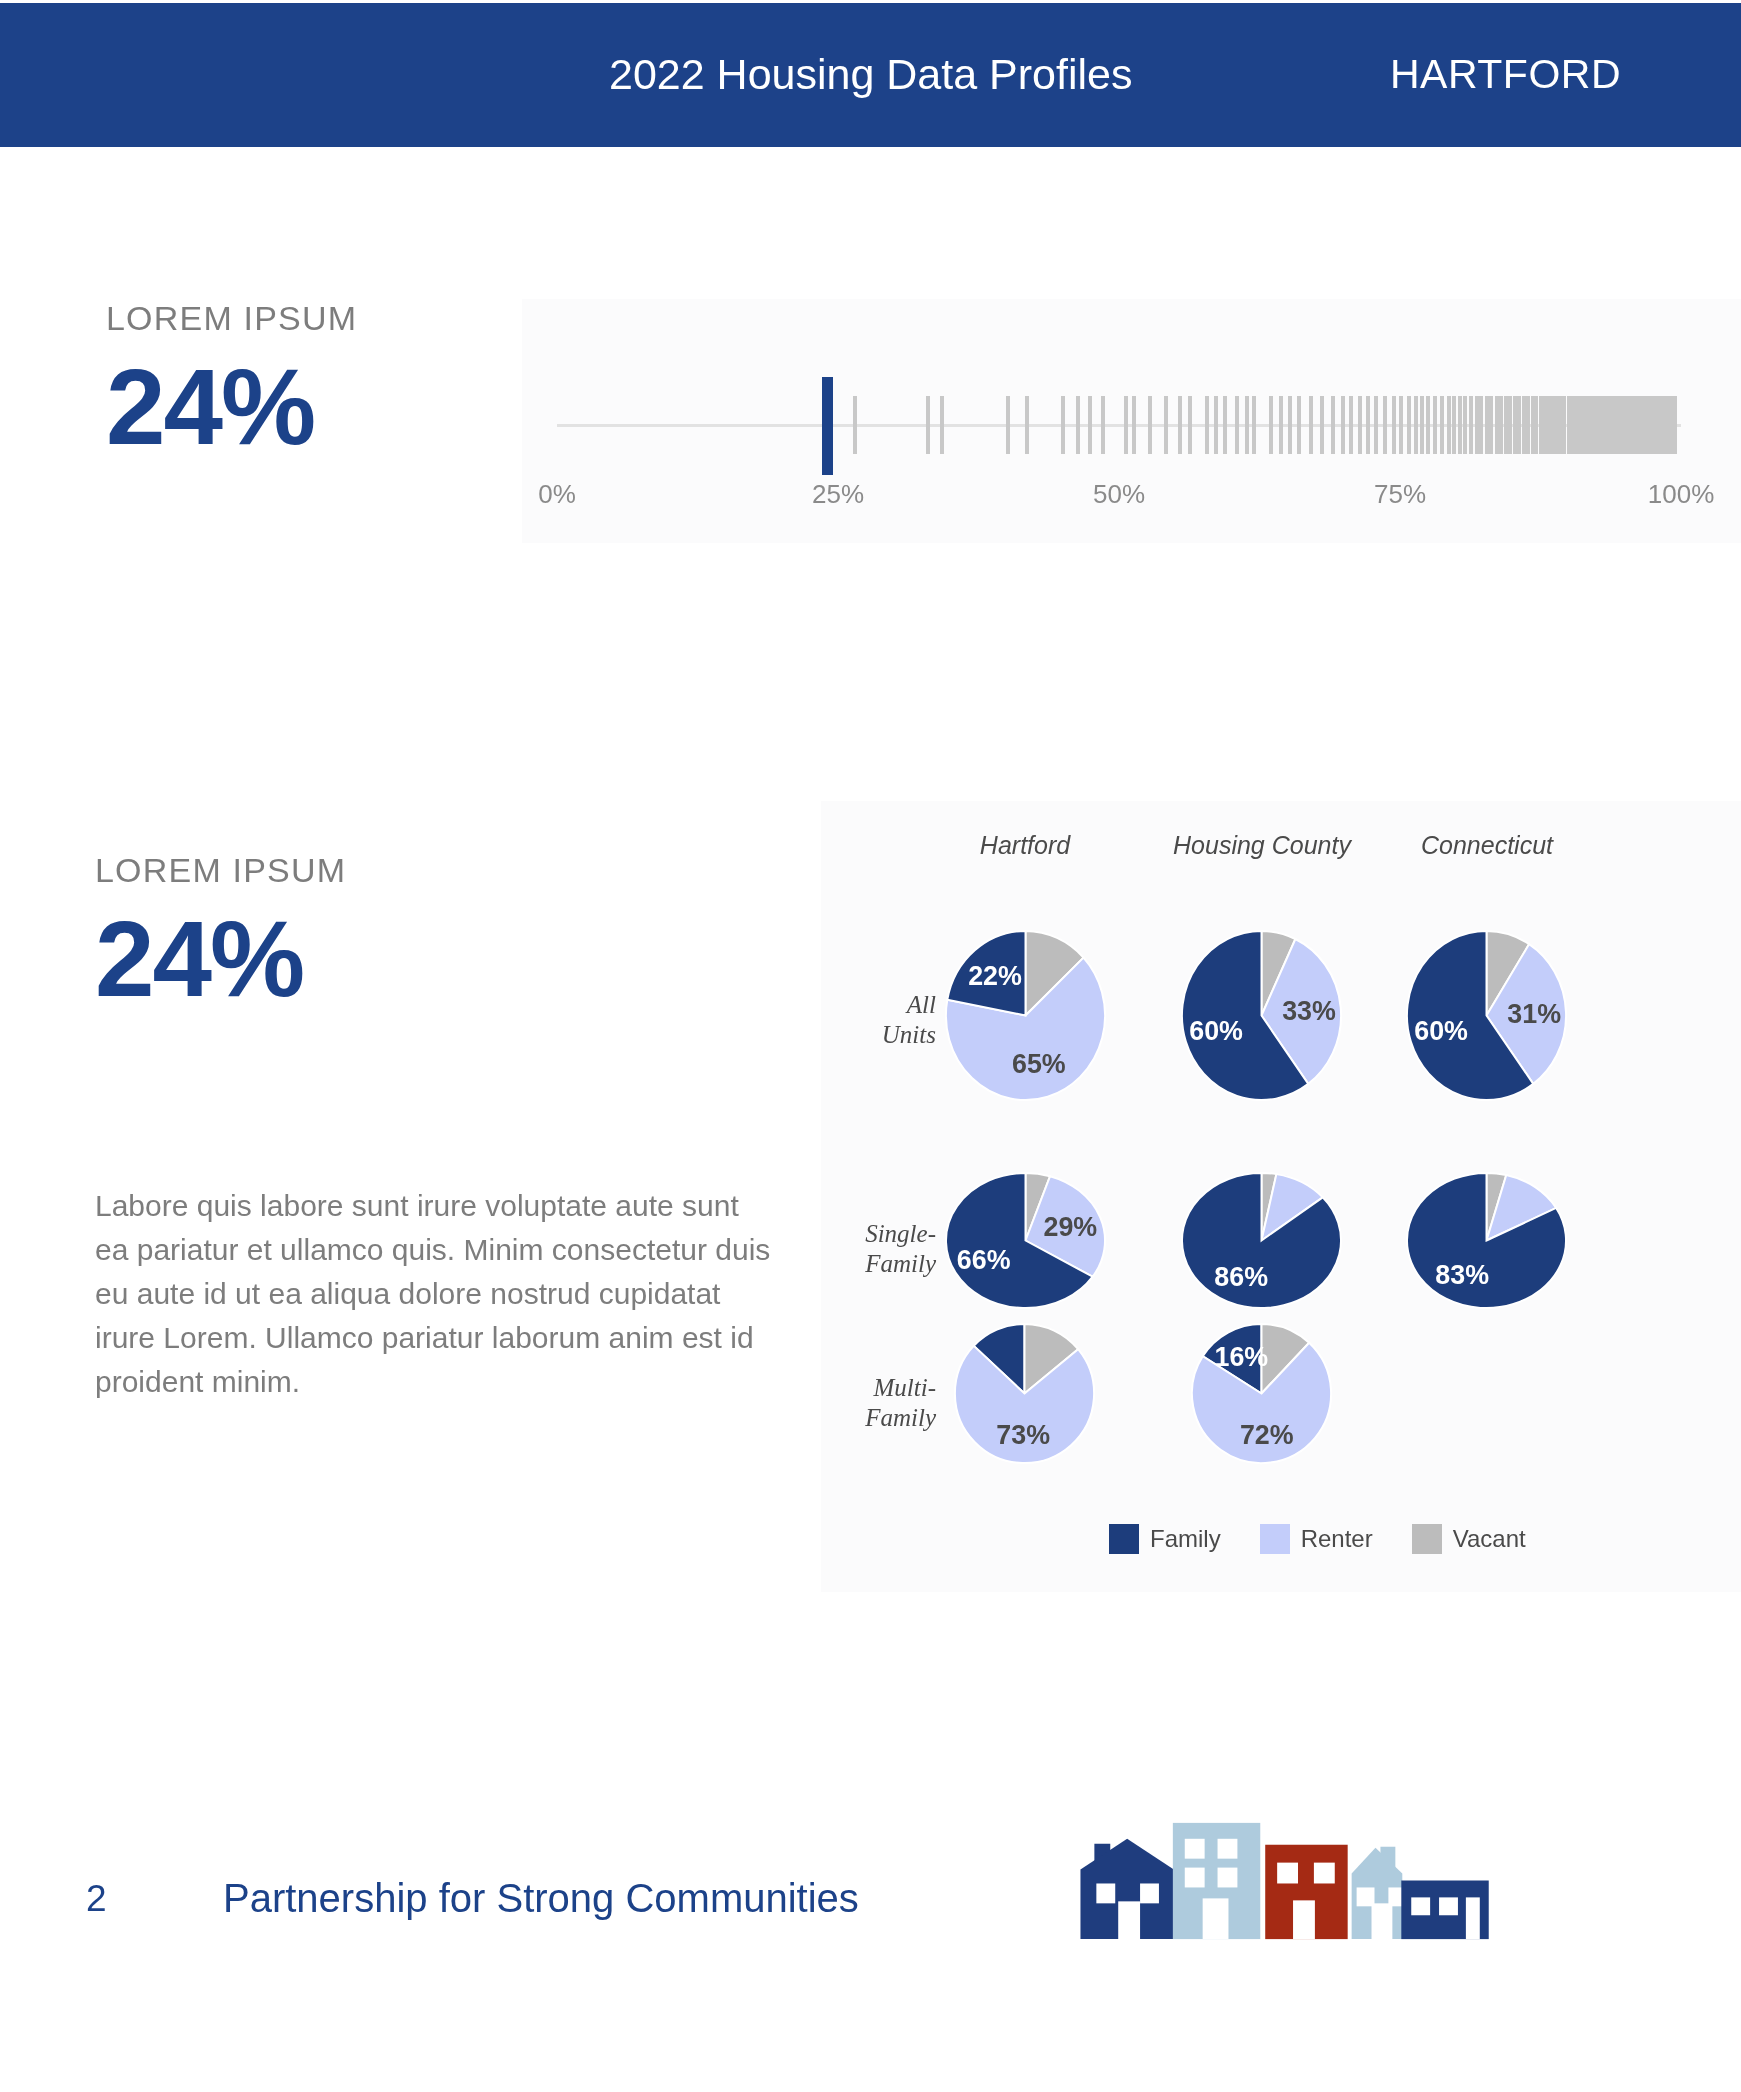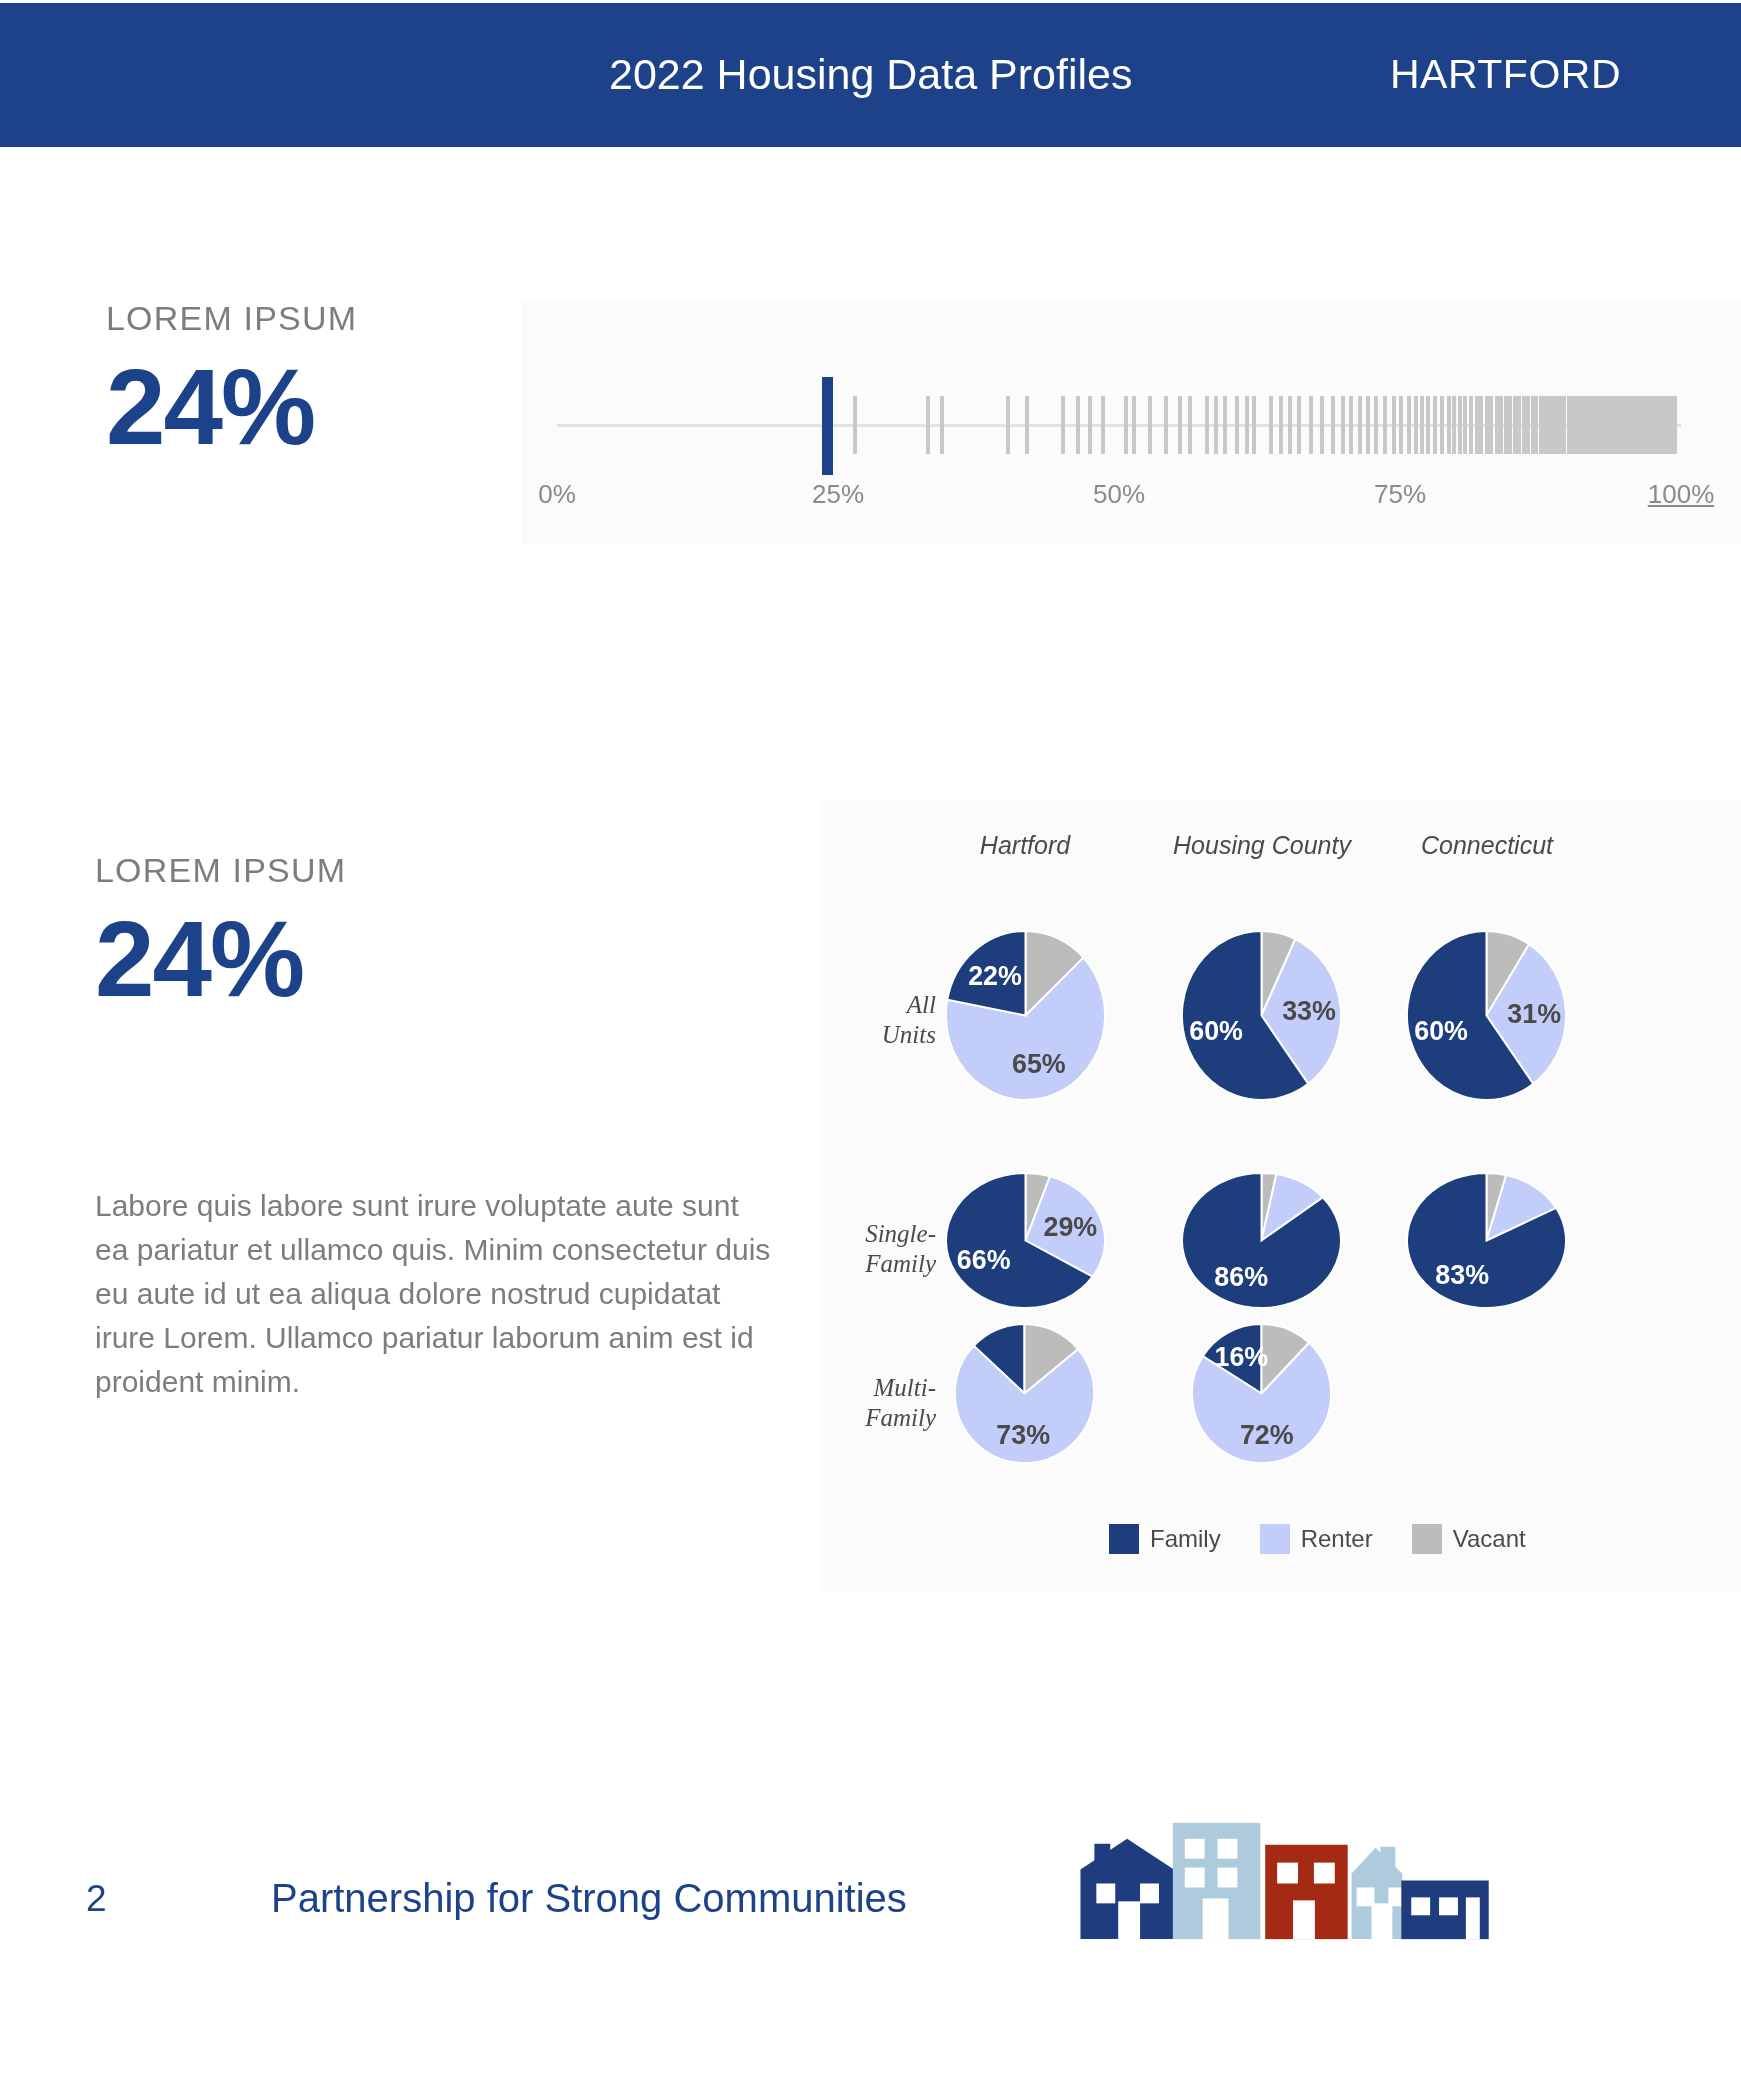--- a/index.html
+++ b/index.html
@@ -107,21 +107,21 @@
     color:#7d7d7d;font-size:30px;line-height:1.47;font-weight:400;
   }
 
   
   .pagenum{
     position:absolute;left:86px;top:1878px;
     color:#1c4289;font-size:37px;
   }
   .footer-org{
     position:absolute;left:223px;top:1876px;
-    color:#1c4289;font-size:40px;margin-left:48px;
+    color:#1c4289;font-size:40px;
   }
   .logo{position:absolute;left:1070px;top:1806px;width:458px;height:149px;}
   .logo svg{display:block;}
 </style>
 </head>
 <body>
 
 <div class="header">
   <div class="hdr-sub">2022 Housing Data Profiles</div>
   <div class="hdr-place">HARTFORD</div>
@@ -240,21 +240,21 @@
       <div class="rug-tick" style="left: 1116px;"></div>
     </div>
   <div id="rug-marker-host">
       <div class="rug-marker" style="left: 265px; background: rgb(28, 66, 137);"></div>
     </div>
   <div class="rug-ticklabels" id="rug-axis-labels">
       <span class="rug-ticklabel" style="left: 0px;">0%</span>
       <span class="rug-ticklabel" style="left: 281px;">25%</span>
       <span class="rug-ticklabel" style="left: 562px;">50%</span>
       <span class="rug-ticklabel" style="left: 843px;">75%</span>
-      <span class="rug-ticklabel" style="left: 1124px; text-decoration: underline;">100%</span>
+      <span class="rug-ticklabel" style="left: 1124px;">100%</span>
     </div>
 </div>
 
 <div class="stat" id="stat-2">
   <div class="lbl">LOREM IPSUM</div>
   <div class="val">24%</div>
 </div>
 
 <p class="bodycopy">Labore quis labore sunt irure voluptate aute sunt ea pariatur et ullamco quis. Minim consectetur duis eu aute id ut ea aliqua dolore nostrud cupidatat irure Lorem. Ullamco pariatur laborum anim est id proident minim.</p>
 

